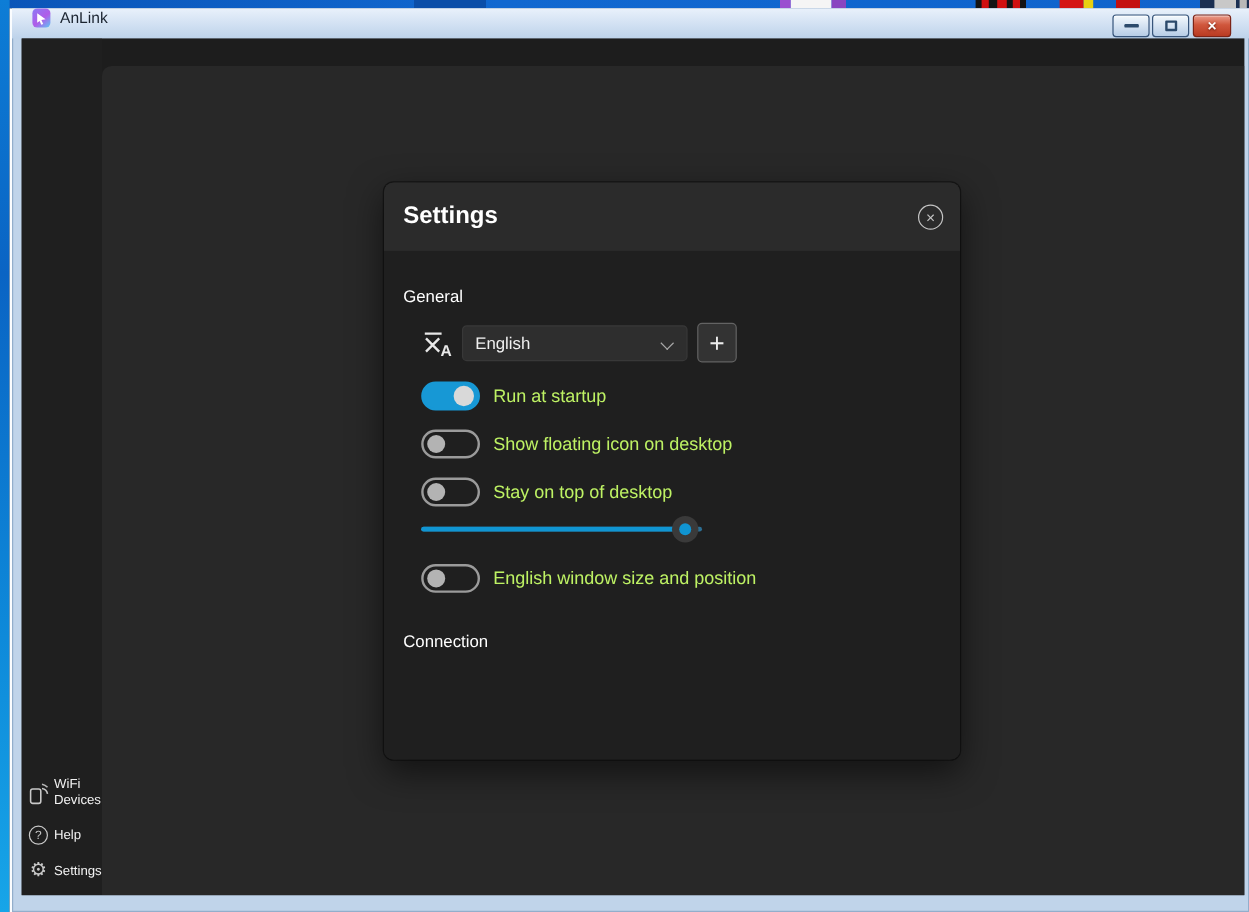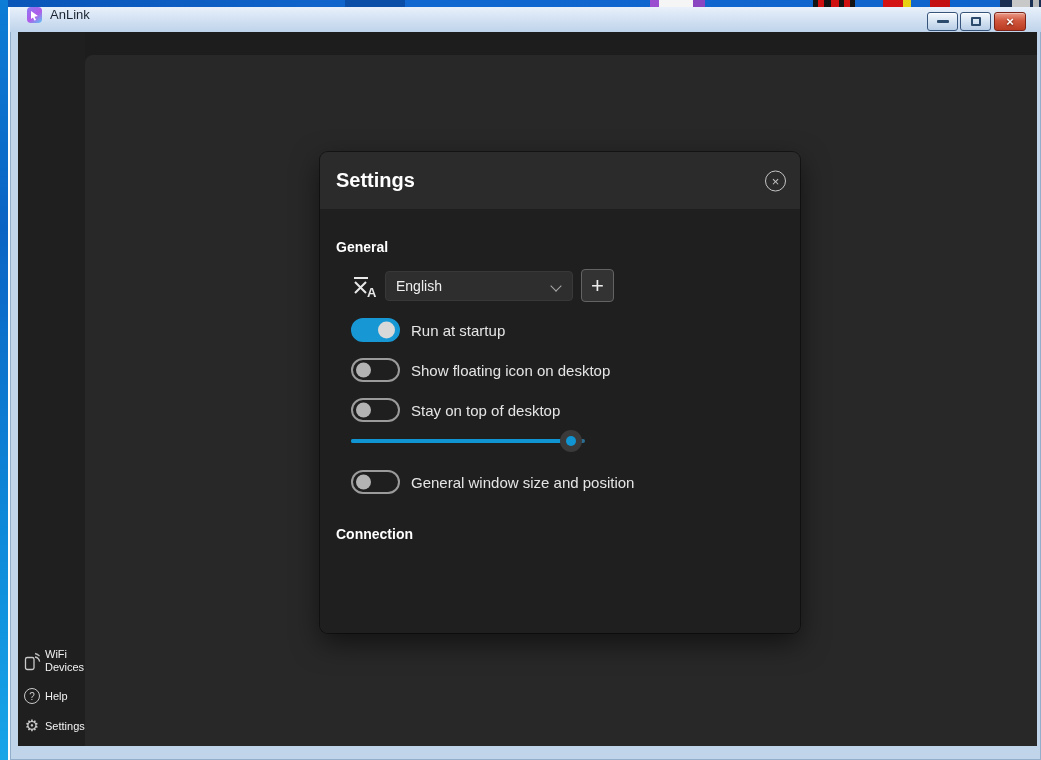--- a/index.html
+++ b/index.html
@@ -58,21 +58,21 @@
   .dialog { position:absolute; left:320px; top:152px; width:480px; height:481px;
     border-radius:8px; overflow:hidden; box-shadow:0 10px 28px rgba(0,0,0,.55), 0 0 0 1px #161616; }
   .dialog-header { height:57px; background:#2b2b2b; display:flex; align-items:center; position:relative; }
   .dialog-title { font-size:20px; font-weight:bold; color:#ffffff; margin-left:16px; }
   .dialog-close { position:absolute; right:14px; top:50%; transform:translateY(-50%);
     width:21px; height:21px; border:1.3px solid #c4c4c4; border-radius:50%;
     display:flex; align-items:center; justify-content:center;
     color:#c4c4c4; font-size:13px; line-height:1; cursor:default; }
   .dialog-body { height:424px; background:#1f1f1f; padding:0 16px; overflow:hidden; }
 
-  .section-title { font-size:14px; font-weight:bold; color:#ffffff; }
+  .section-title { font-size:14px; font-weight:normal; color:#ffffff; }
   .st-general { padding-top:30px; }
   .st-connection { margin-top:32px; }
 
   .lang-row { display:flex; align-items:center; margin:14px 0 0 15px; }
   .translate-ic { width:26px; height:24px; flex-shrink:0; }
   .lang-select { width:188px; height:30px; background:#2e2e2e; border:1px solid #383838; border-radius:4px;
     margin-left:8px; display:flex; align-items:center; position:relative; cursor:default; }
   .lang-select-value { font-size:14px; color:#f0f0f0; margin-left:10px; }
   .chev { position:absolute; right:12px; top:10px; width:8px; height:8px;
     border-right:1.5px solid #a8a8a8; border-bottom:1.5px solid #a8a8a8; transform:rotate(45deg); }
@@ -80,21 +80,21 @@
     border-radius:4px; display:flex; align-items:center; justify-content:center;
     color:#ececec; font-size:22px; font-weight:300; line-height:1; cursor:default; }
 
   .toggle-row { display:flex; align-items:center; margin:16px 0 0 15px; }
   .toggle { position:relative; width:49px; height:24px; border-radius:12px;
     border:2px solid #9b9b9b; background:transparent; cursor:default; flex-shrink:0; }
   .toggle .knob { position:absolute; left:3px; top:50%; transform:translateY(-50%);
     width:15px; height:15px; border-radius:50%; background:#b3b3b3; }
   .toggle.on { border-color:#1798d5; background:#1798d5; }
   .toggle.on .knob { left:auto; right:3px; width:17px; height:17px; background:#d9d9d9; }
-  .toggle-label { font-size:15px; color:#e5e5e5; margin-left:11px; }
+  .toggle-label { font-size:15px; color:#bef264; margin-left:11px; }
 
   .opacity-label { font-size:15px; color:#f2f2f2; margin:22px 0 0 15px; }
   .slider { position:relative; width:234px; height:22px; margin:8px 0 0 15px; cursor:default; }
   .slider-track { position:absolute; left:0; top:9px; width:100%; height:4px; border-radius:2px; background:#2c6f94; }
   .slider-fill { position:absolute; left:0; top:9px; height:4px; border-radius:2px; background:#1095d2; }
   .slider-thumb { position:absolute; top:11px; width:22px; height:22px; border-radius:50%;
     background:#3a3a3a; transform:translate(-50%,-50%);
     display:flex; align-items:center; justify-content:center; }
   .slider-thumb i { width:10px; height:10px; border-radius:50%; background:#1095d2; display:block; }
 
@@ -225,20 +225,20 @@
         <span class="slider-fill" style="width: 94%;"></span>
         <span class="slider-thumb" style="left: 94%;">
             <i></i>
           </span>
       </div>
 
       <div class="toggle-row remember-row">
         <span class="toggle">
             <span class="knob"></span>
           </span>
-        <span class="toggle-label">General window size and position</span>
+        <span class="toggle-label">English window size and position</span>
       </div>
 
       <div class="section-title st-connection">Connection</div>
     </div>
   </div>
 
 </div>
 
 </body></html>

